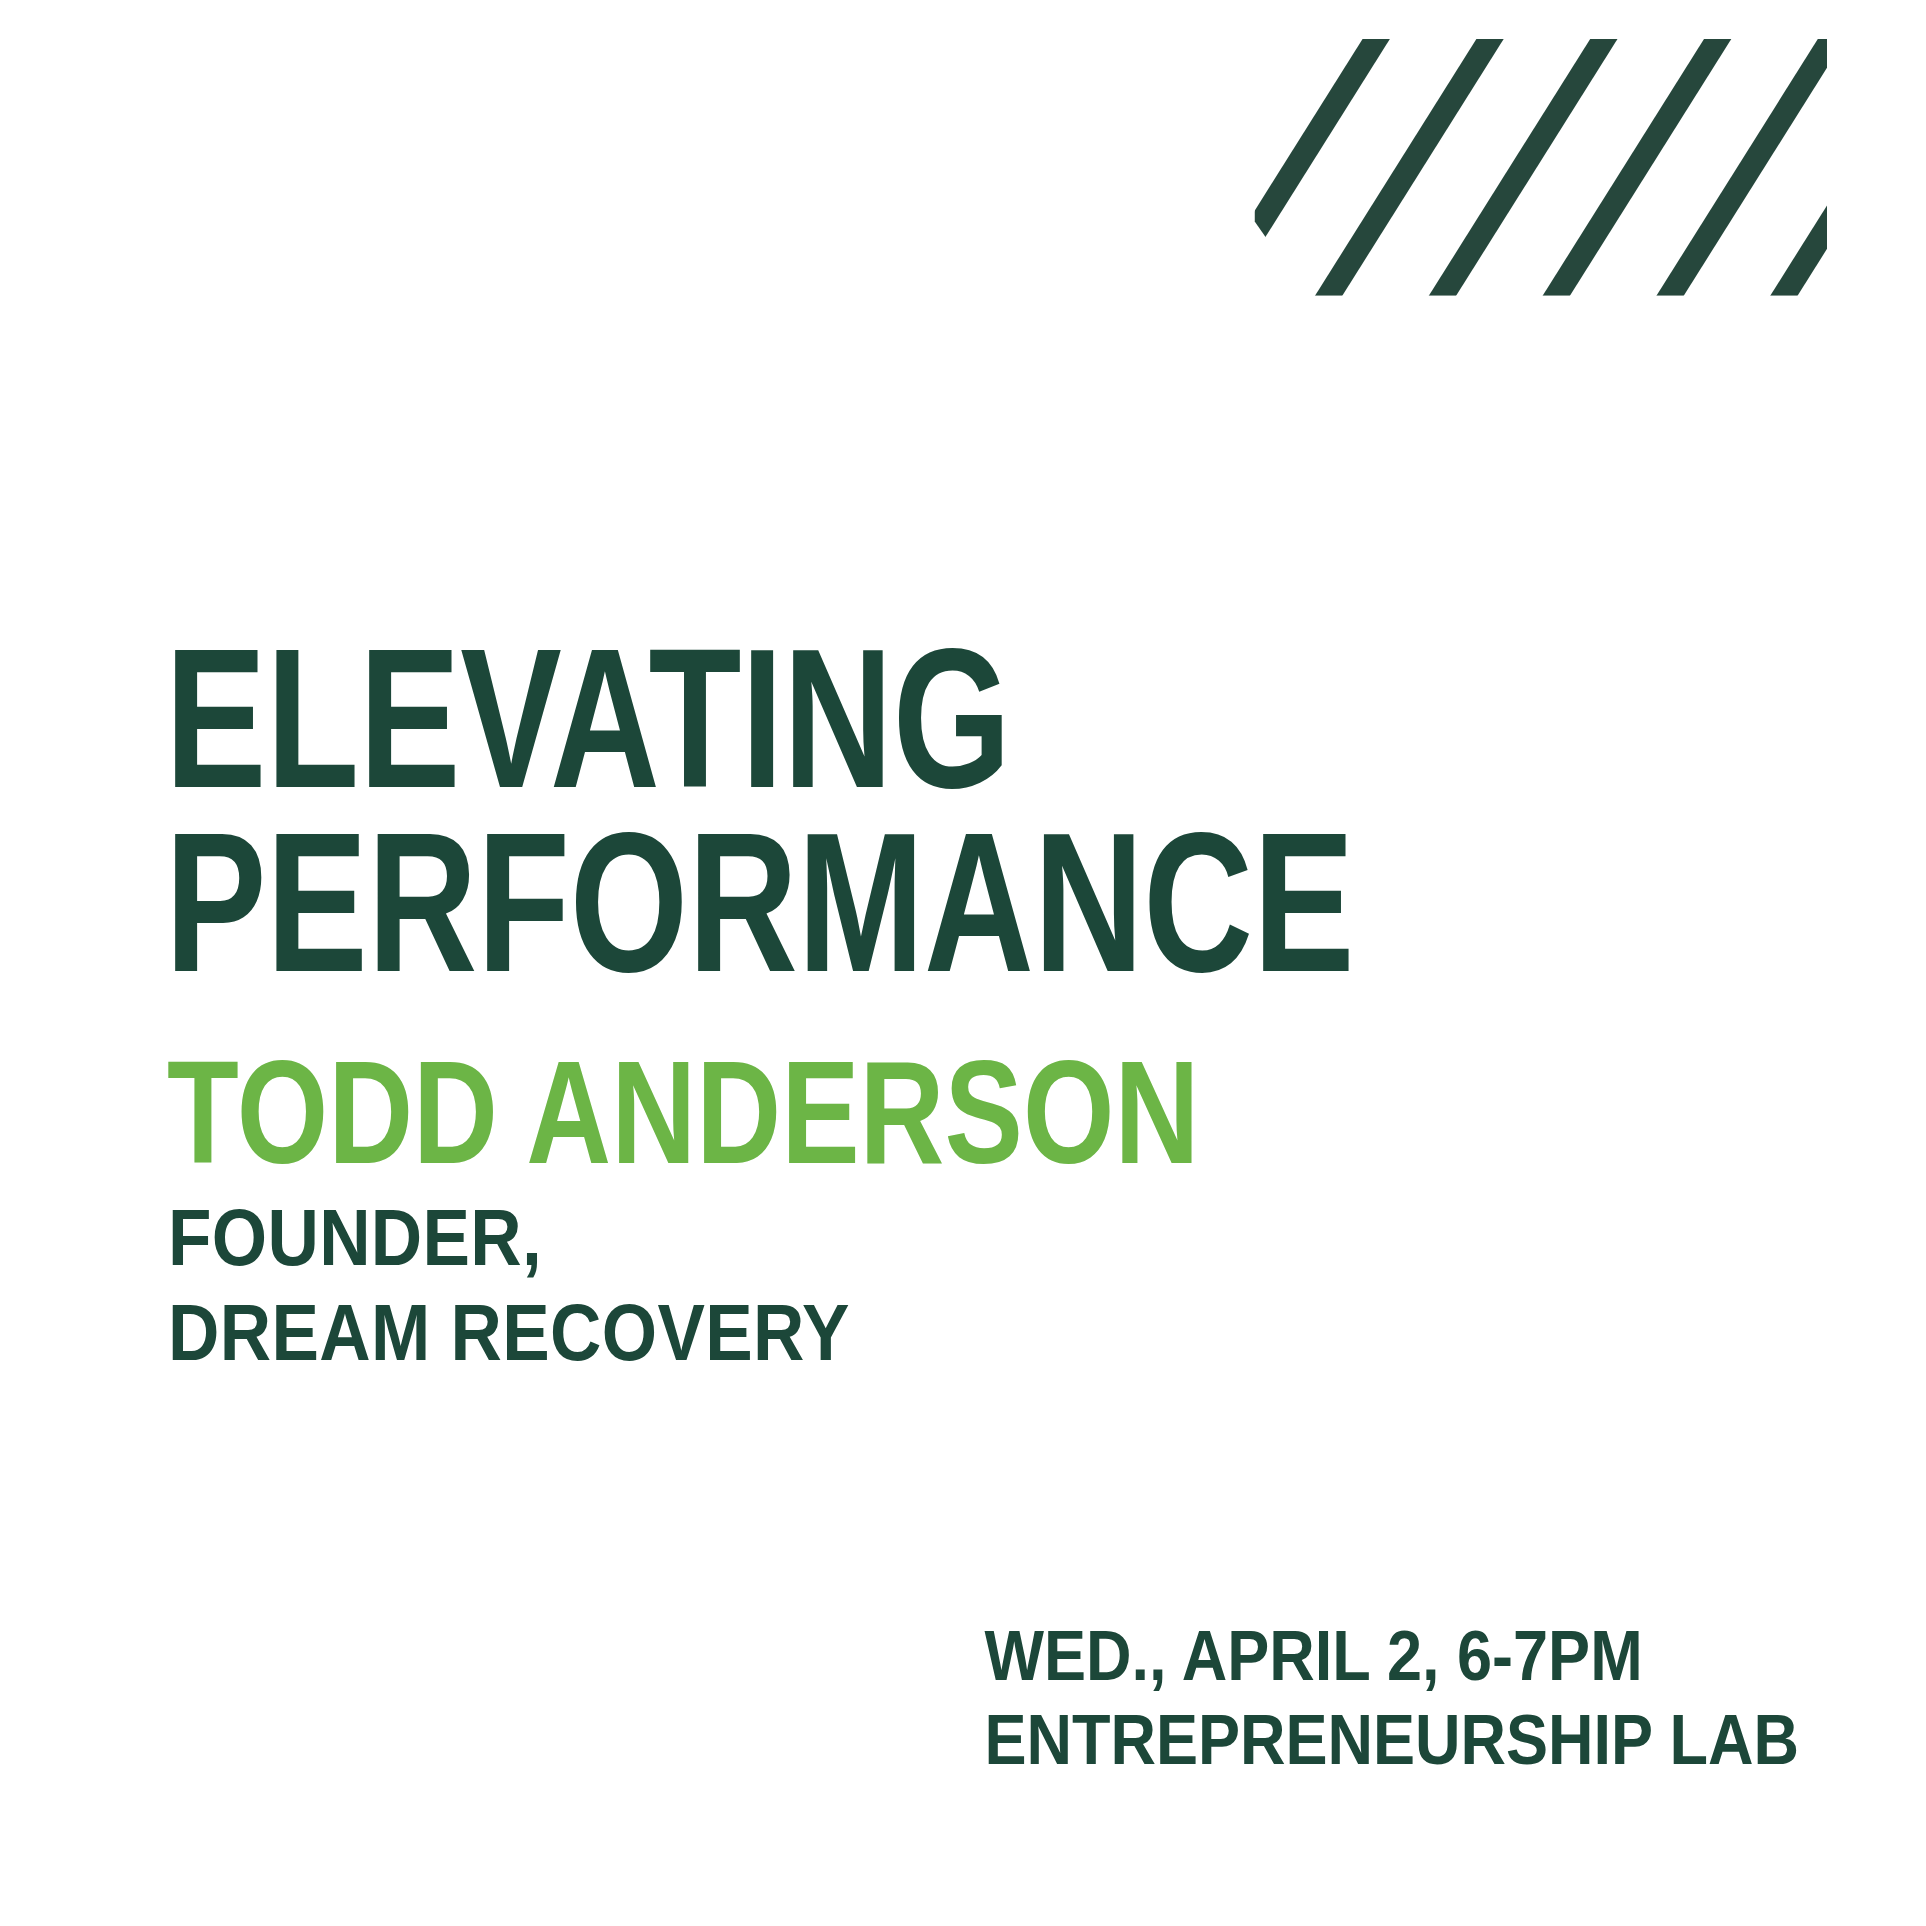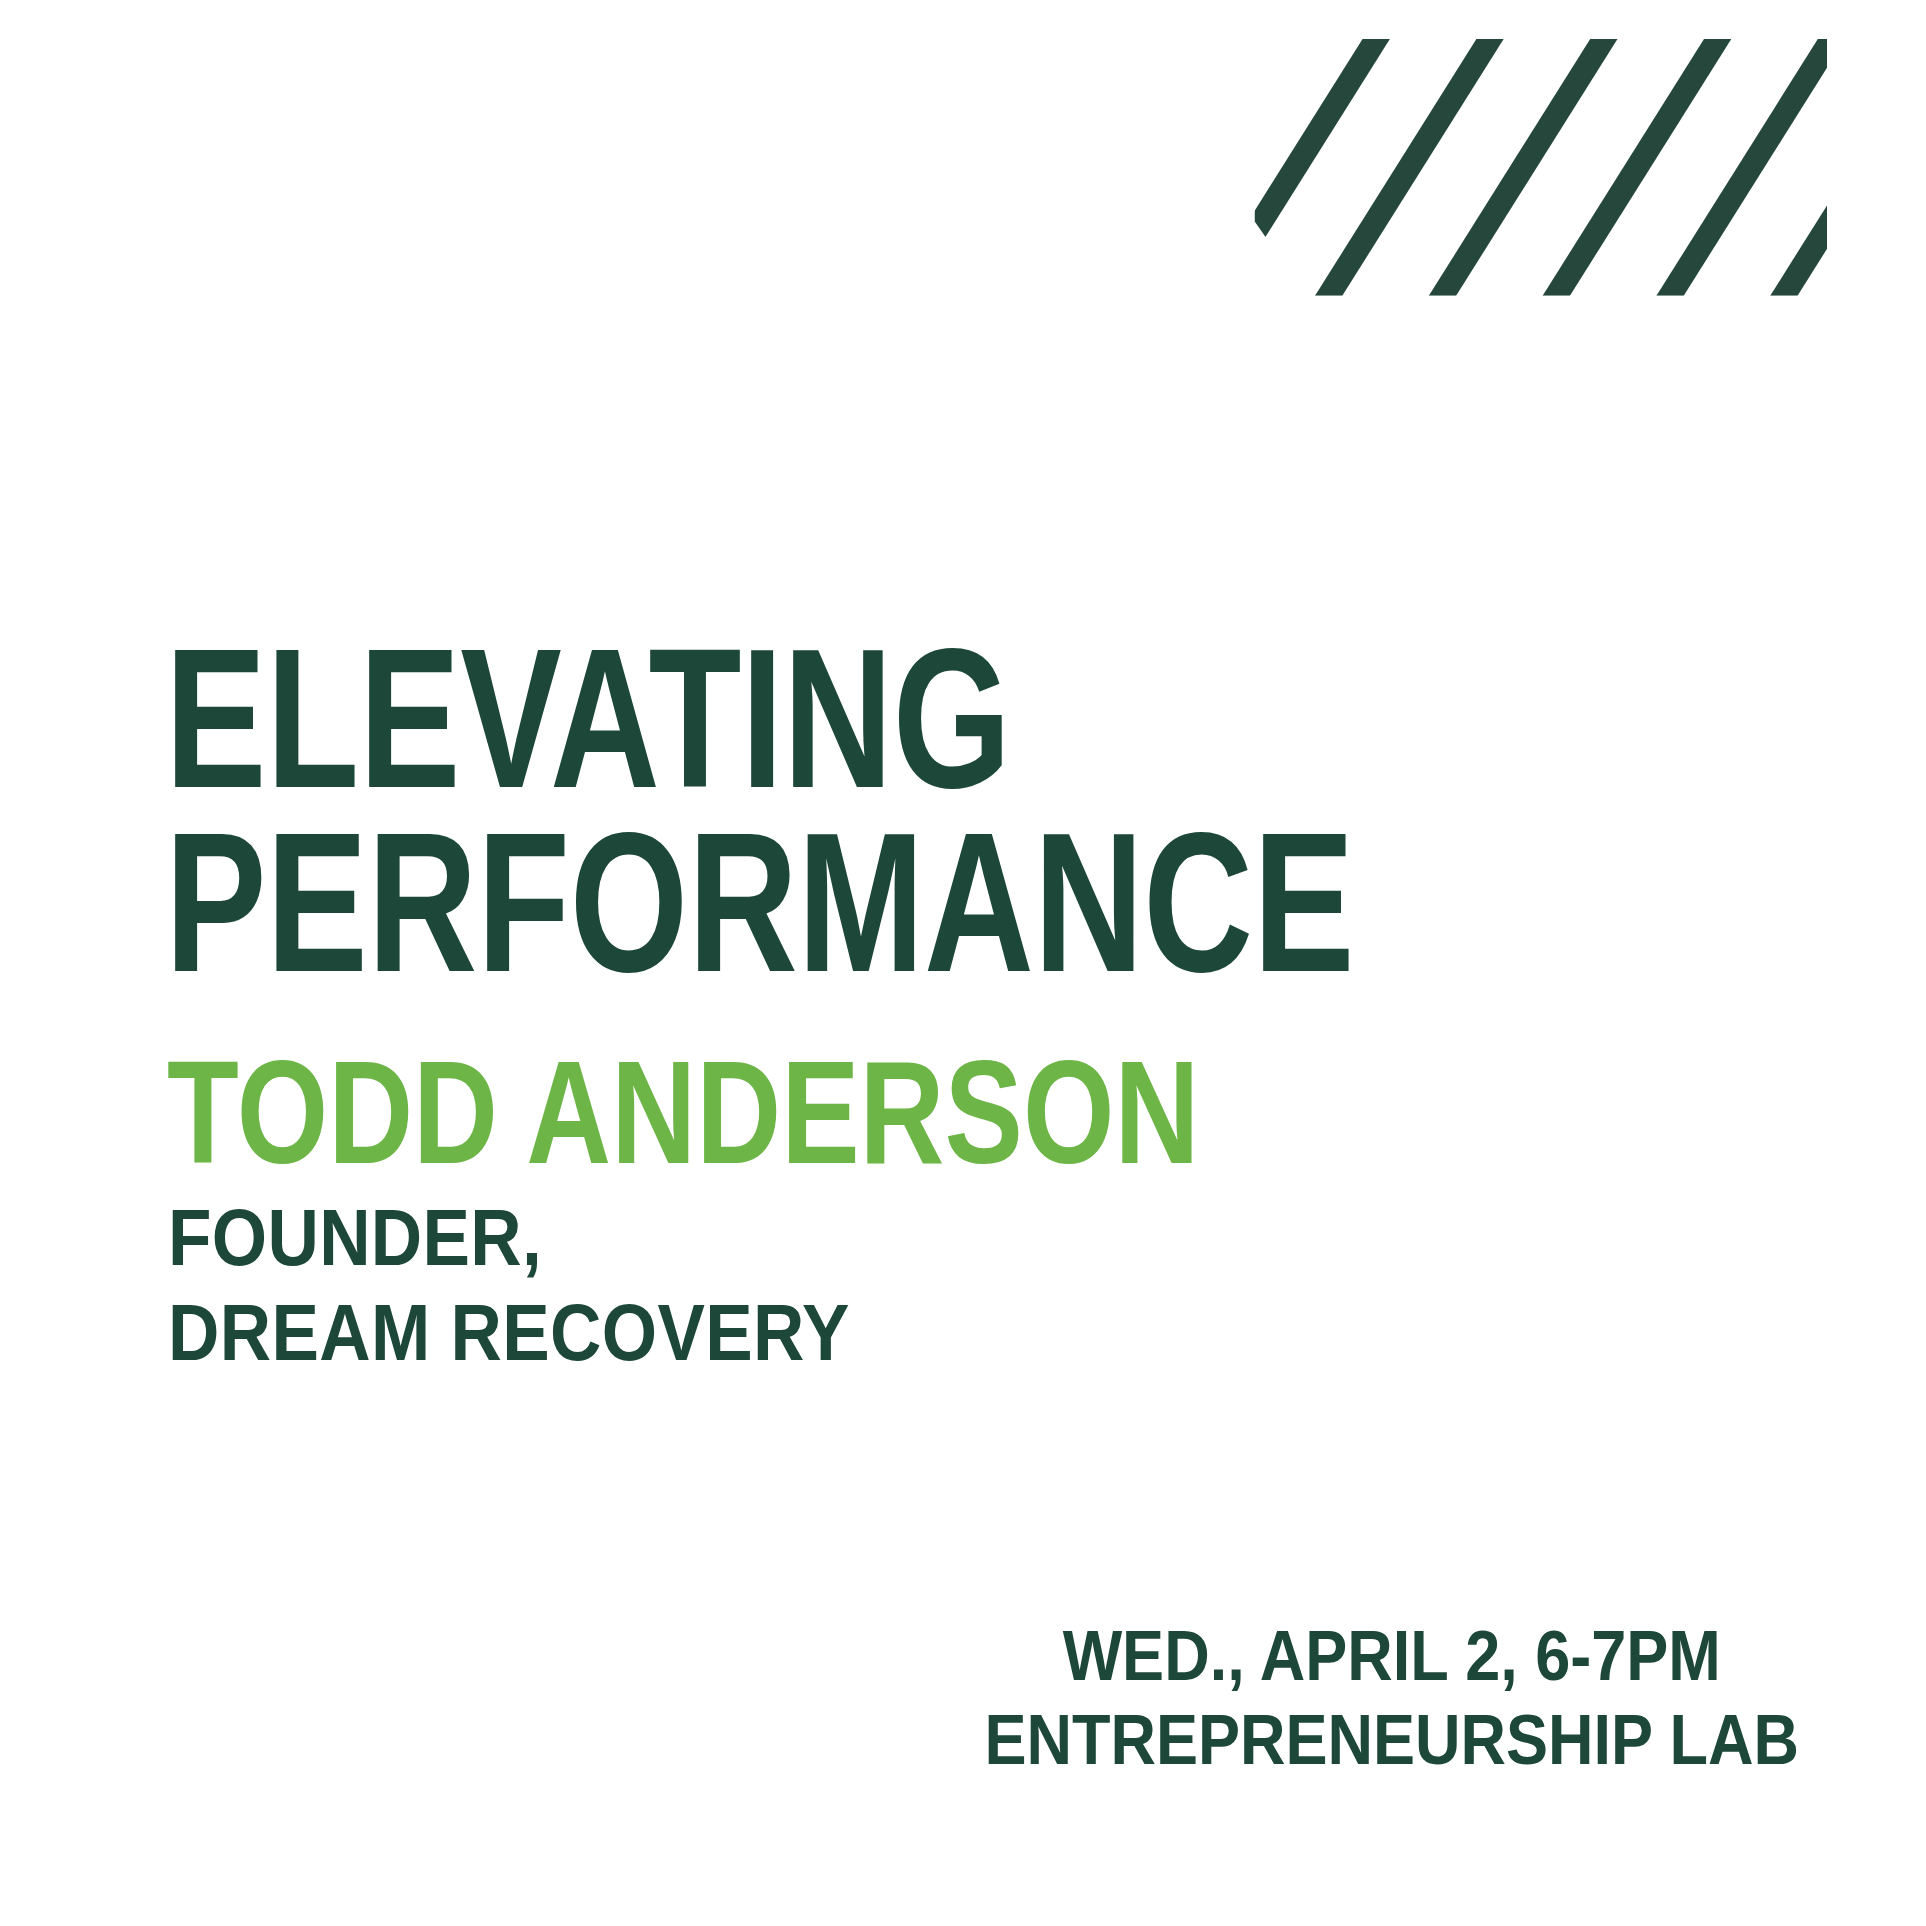--- a/index.html
+++ b/index.html
@@ -117,21 +117,21 @@
     white-space: nowrap;
     transform: scaleX(0.97);
     transform-origin: left center;
   }
 
   
   .event-details {
     position: absolute;
     right: 127px;
     top: 1575px;
-    text-align: center;
+    text-align: left;
     color: #1c4739;
     font-family: "Liberation Sans Narrow", "Liberation Sans", sans-serif;
     font-weight: 700;
     font-size: 70px;
     line-height: 1.20;
     letter-spacing: 0px;
     text-transform: uppercase;
     white-space: nowrap;
   }
   .event-details span {

